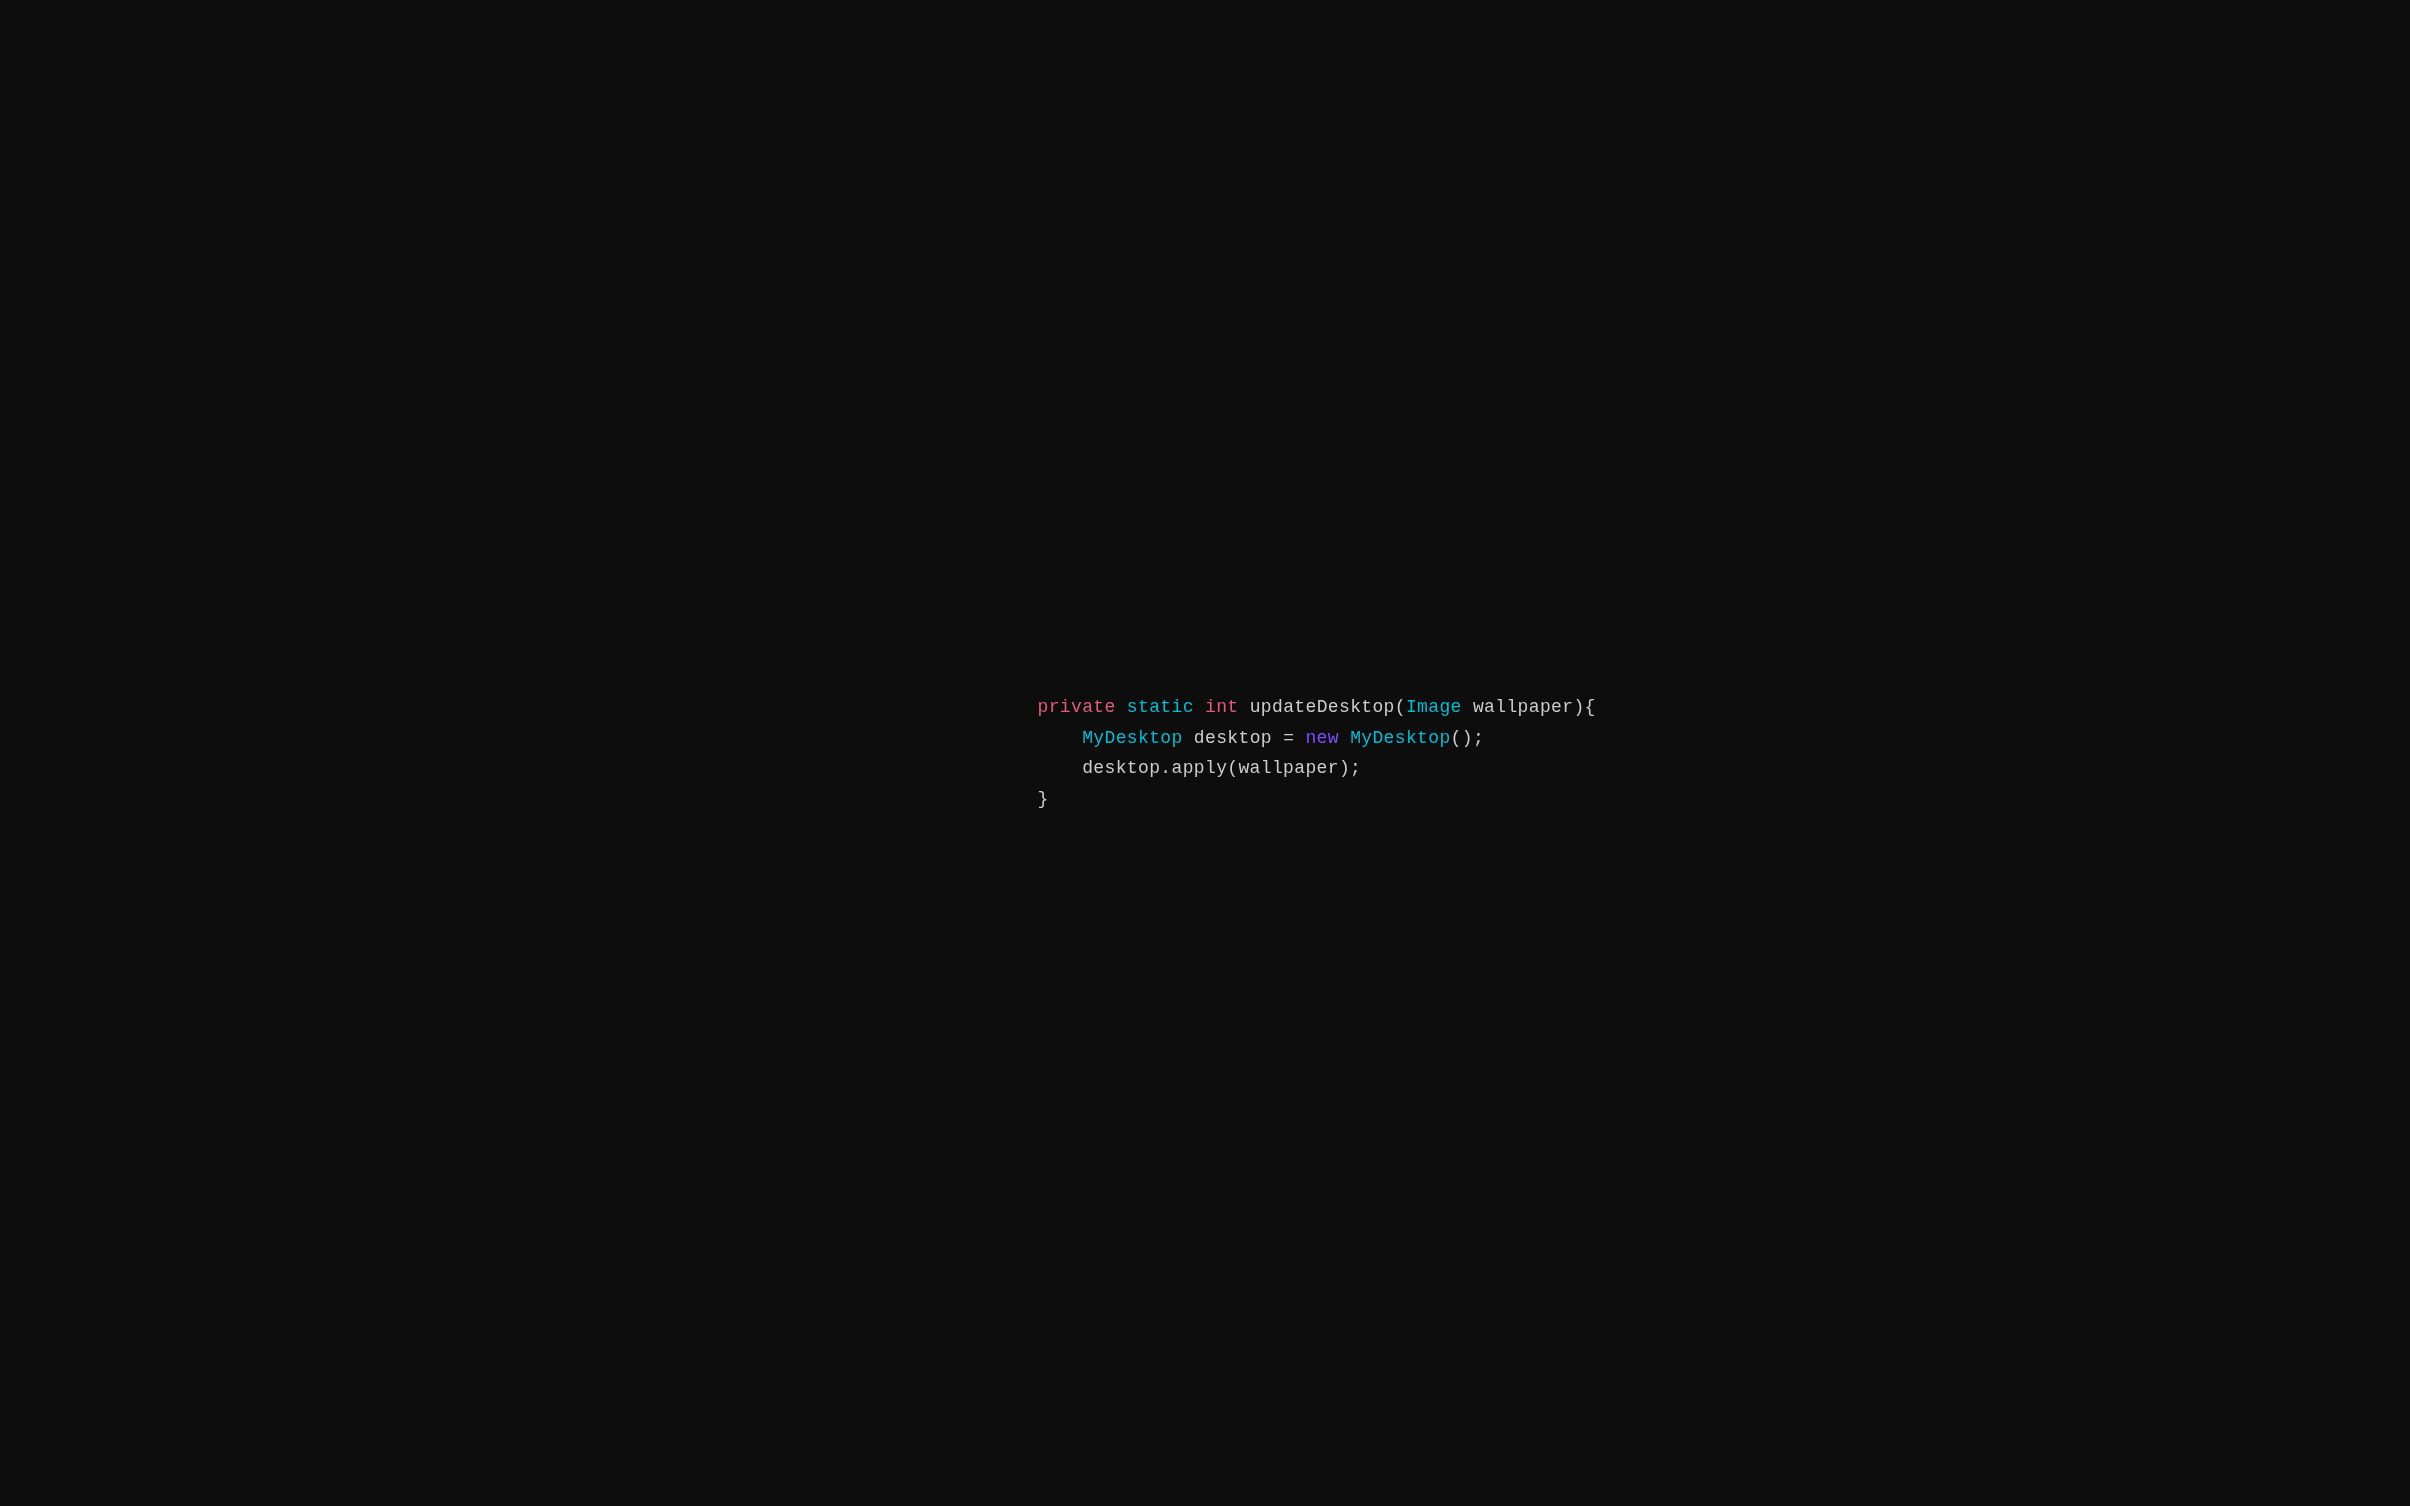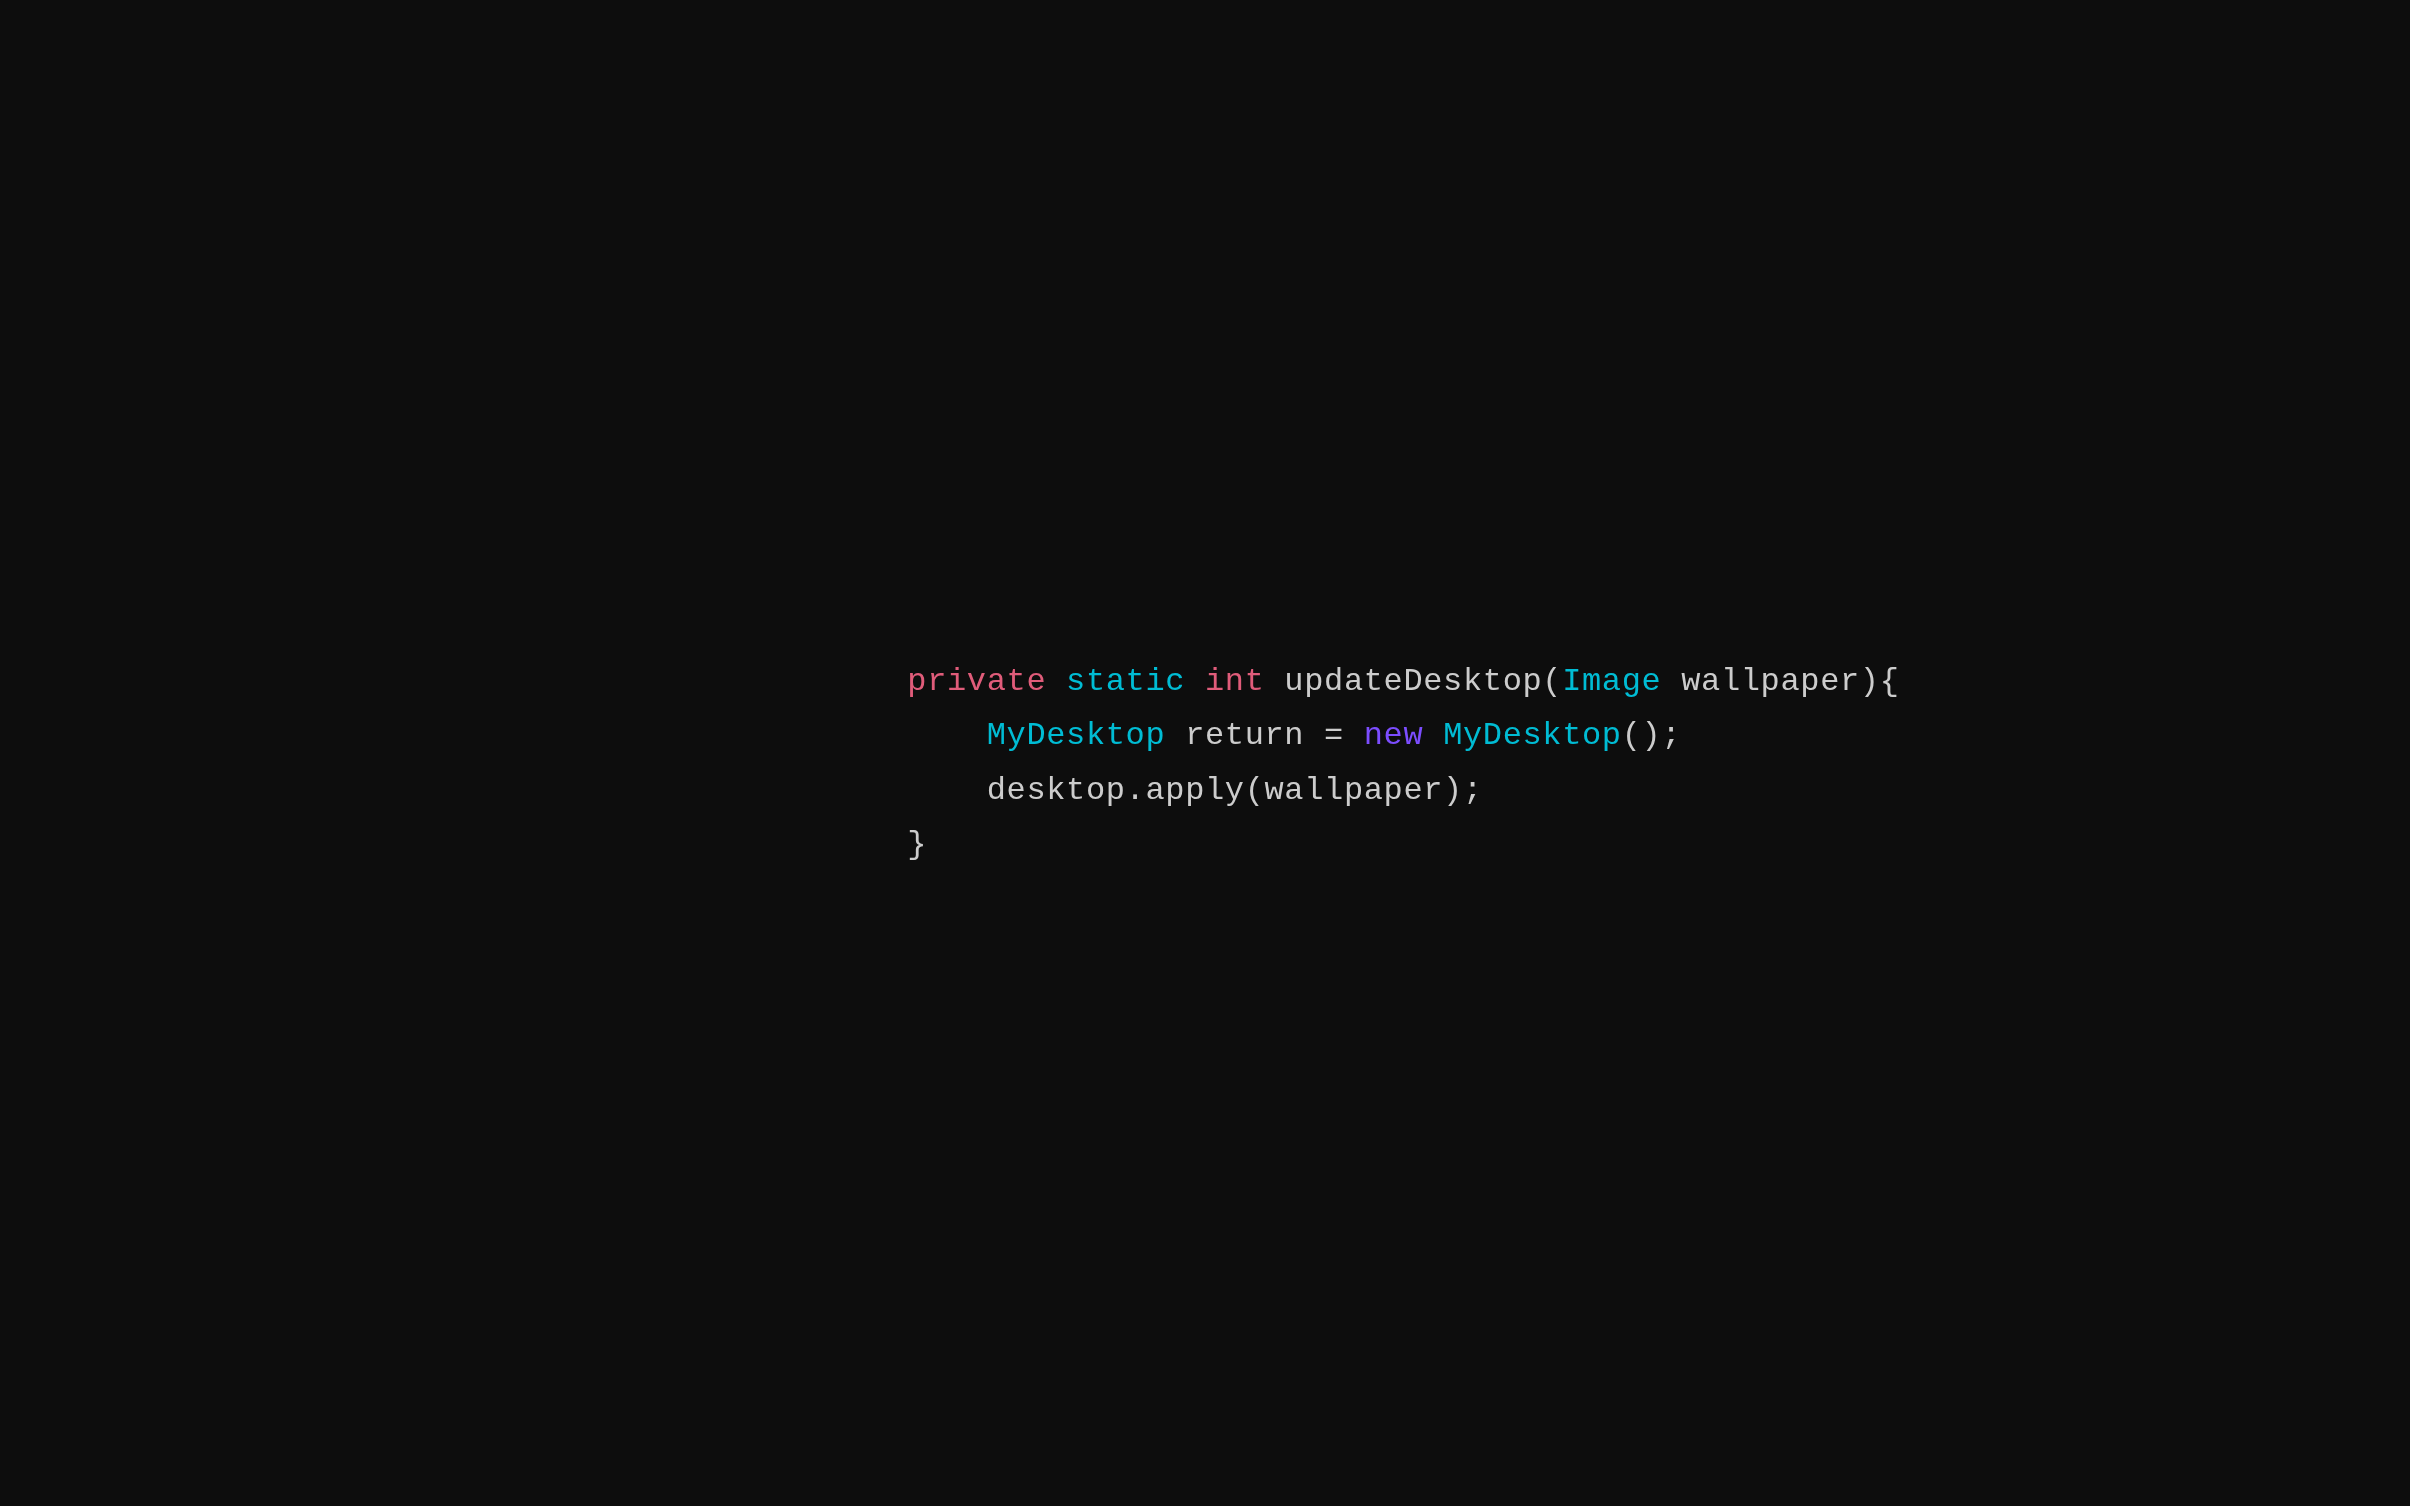--- a/index.html
+++ b/index.html
@@ -17,28 +17,27 @@
 
     body {
       display: flex;
       align-items: center;
       justify-content: center;
       min-height: 100vh;
     }
 
     .code-container {
       font-family: 'Courier New', Courier, monospace;
-      font-size: 32px;
+      font-size: 18px;
       line-height: 1.7;
       letter-spacing: 0.02em;
       position: absolute;
       top: 50%;
       left: 50%;
       transform: translate(-30%, -50%);
-      margin-top: 11px;
     }
 
     .line {
       white-space: pre;
       display: block;
     }
 
     .kw-private { color: #e05c7a; }
     .kw-static  { color: #00bcd4; }
     .kw-int     { color: #e05c7a; }
@@ -50,17 +49,17 @@
     .kw-infinity { color: #7c4dff; }
     .kw-return  { color: #e05c7a; }
     .plain      { color: #cccccc; }
     .brace      { color: #cccccc; }
   </style>
 </head>
 <body>
 
 <div class="code-container" id="code-container">
 <span class="line"><span class="kw-private">private</span><span class="plain"> </span><span class="kw-static">static</span><span class="plain"> </span><span class="kw-int">int</span><span class="plain"> updateDesktop(</span><span class="kw-image">Image</span><span class="plain"> wallpaper){</span></span>
-    <span class="line"><span class="plain">    </span><span class="kw-mydesktop">MyDesktop</span><span class="plain"> return = </span><span class="kw-new">new</span><span class="plain"> </span><span class="kw-mydesktop2">MyDesktop</span><span class="plain">();</span></span>
+    <span class="line"><span class="plain">    </span><span class="kw-mydesktop">MyDesktop</span><span class="plain"> desktop = </span><span class="kw-new">new</span><span class="plain"> </span><span class="kw-mydesktop2">MyDesktop</span><span class="plain">();</span></span>
     <span class="line"><span class="plain">    desktop.apply(wallpaper);</span></span>
     <span class="line"><span class="brace">}</span></span>
   </div>
 
 
 </body></html>

